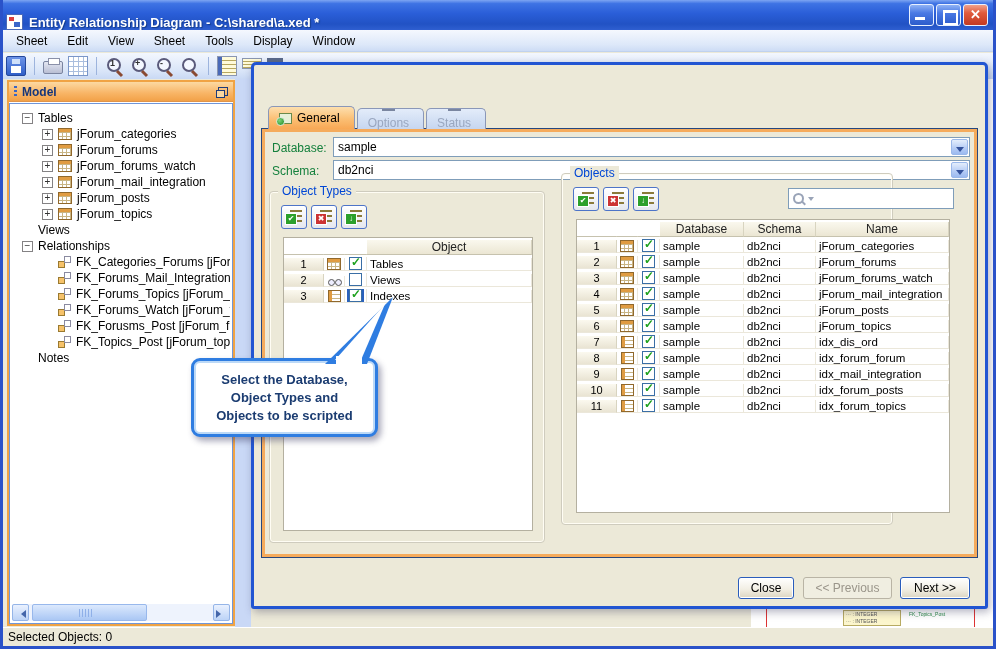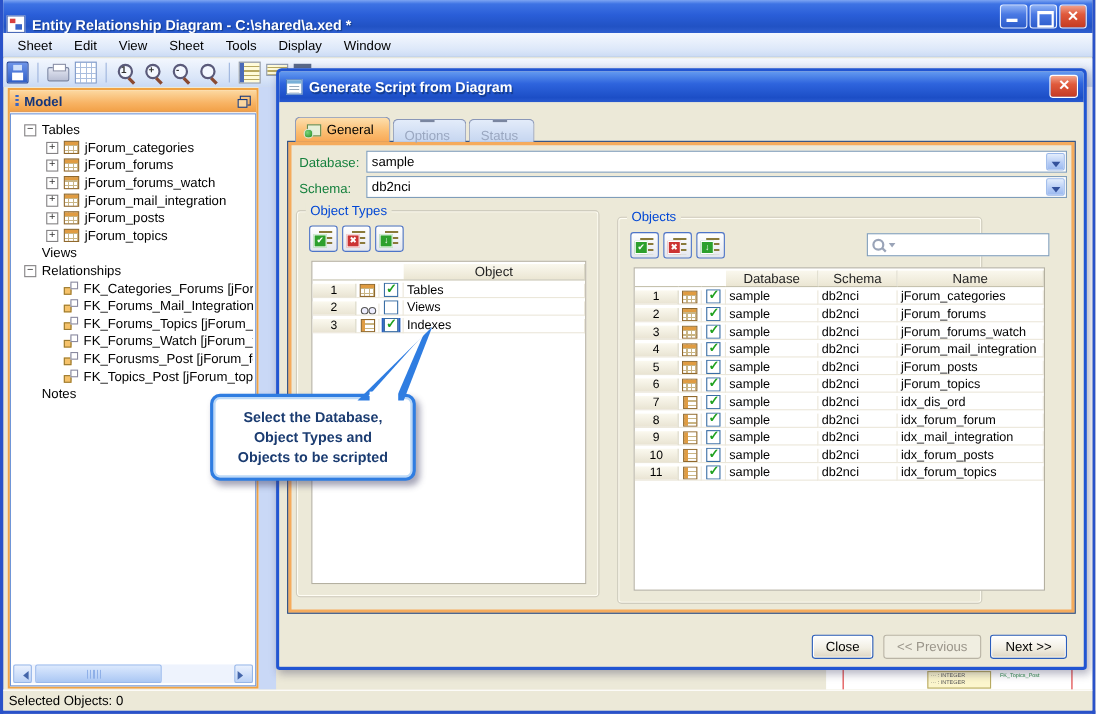--- a/index.html
+++ b/index.html
@@ -363,25 +363,20 @@
         <span class="sbtn right"></span>
       </div>
     </div>
   </div>
 
   <div class="statusbar">
     <span>Selected Objects: 0</span>
   </div>
 
   <div class="dialog">
-    <div class="dlg-title">
-      <span class="dlg-ico"></span>
-      <span class="dlg-title-text">Generate Script from Diagram</span>
-      <span class="dlg-close"></span>
-    </div>
     <div class="dlg-body">
 
       <div class="tabs">
 
           <span class="tab active">
             <span class="tab-ico"></span>
             <span>General</span>
           </span>
 
           <span class="tab disabled">
@@ -454,21 +449,21 @@
                   </span>
                   <span class="cell c-chk">
                     <span class="chk focus"></span>
                   </span>
                   <span class="cell c-lbl">Indexes</span>
                 </div>
               </div>
           </div>
         </div>
 
-        <div class="group" style="left:299px;top:68px;width:332px;height:352px">
+        <div class="group" style="left:299px;top:44px;width:332px;height:352px">
           <span class="group-caption">Objects</span>
           <div class="gbtns">
             <span class="gbtn check"></span>
             <span class="gbtn uncheck"></span>
             <span class="gbtn invert"></span>
           </div>
           <div class="searchbox" style="left:226px;top:14px;width:166px">
             <span class="search-icon"></span>
             <span class="search-caret"></span>
             <span></span>

